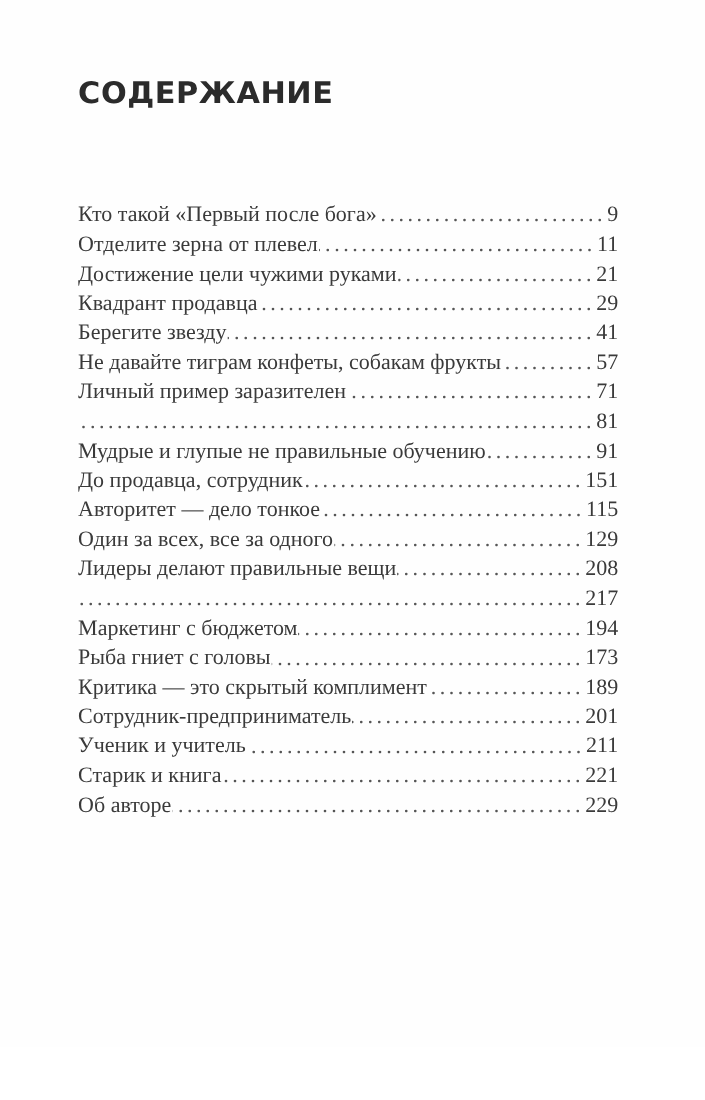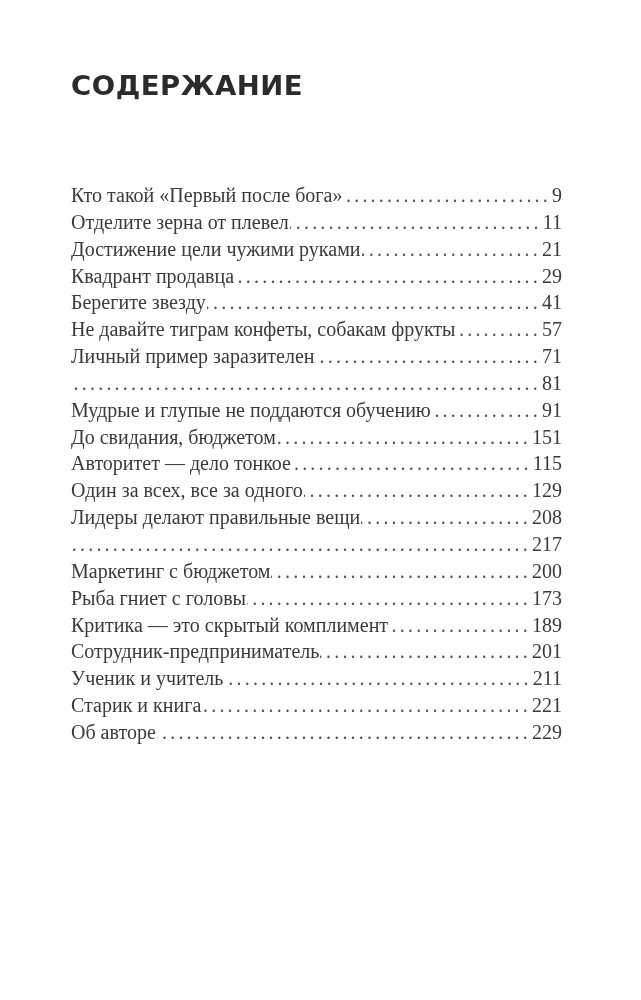--- a/index.html
+++ b/index.html
@@ -113,26 +113,26 @@
     <li class="toc-row">
         <span class="toc-title">Личный пример заразителен</span>
         <span class="toc-leader">....................................................................................................</span>
         <span class="toc-page">71</span>
       </li>
     <li class="toc-row">
         <span class="toc-leader">....................................................................................................</span>
         <span class="toc-page">81</span>
       </li>
     <li class="toc-row">
-        <span class="toc-title">Мудрые и глупые не поддаются обучению</span>
+        <span class="toc-title">Мудрые и глупые не правильные обучению</span>
         <span class="toc-leader">....................................................................................................</span>
         <span class="toc-page">91</span>
       </li>
     <li class="toc-row">
-        <span class="toc-title">До свидания, бюджетом</span>
+        <span class="toc-title">До продавца, сотрудник</span>
         <span class="toc-leader">....................................................................................................</span>
         <span class="toc-page">151</span>
       </li>
     <li class="toc-row">
         <span class="toc-title">Авторитет — дело тонкое</span>
         <span class="toc-leader">....................................................................................................</span>
         <span class="toc-page">115</span>
       </li>
     <li class="toc-row">
         <span class="toc-title">Один за всех, все за одного</span>
@@ -144,21 +144,21 @@
         <span class="toc-leader">....................................................................................................</span>
         <span class="toc-page">208</span>
       </li>
     <li class="toc-row">
         <span class="toc-leader">....................................................................................................</span>
         <span class="toc-page">217</span>
       </li>
     <li class="toc-row">
         <span class="toc-title">Маркетинг с бюджетом</span>
         <span class="toc-leader">....................................................................................................</span>
-        <span class="toc-page">200</span>
+        <span class="toc-page">194</span>
       </li>
     <li class="toc-row">
         <span class="toc-title">Рыба гниет с головы</span>
         <span class="toc-leader">....................................................................................................</span>
         <span class="toc-page">173</span>
       </li>
     <li class="toc-row">
         <span class="toc-title">Критика — это скрытый комплимент</span>
         <span class="toc-leader">....................................................................................................</span>
         <span class="toc-page">189</span>

